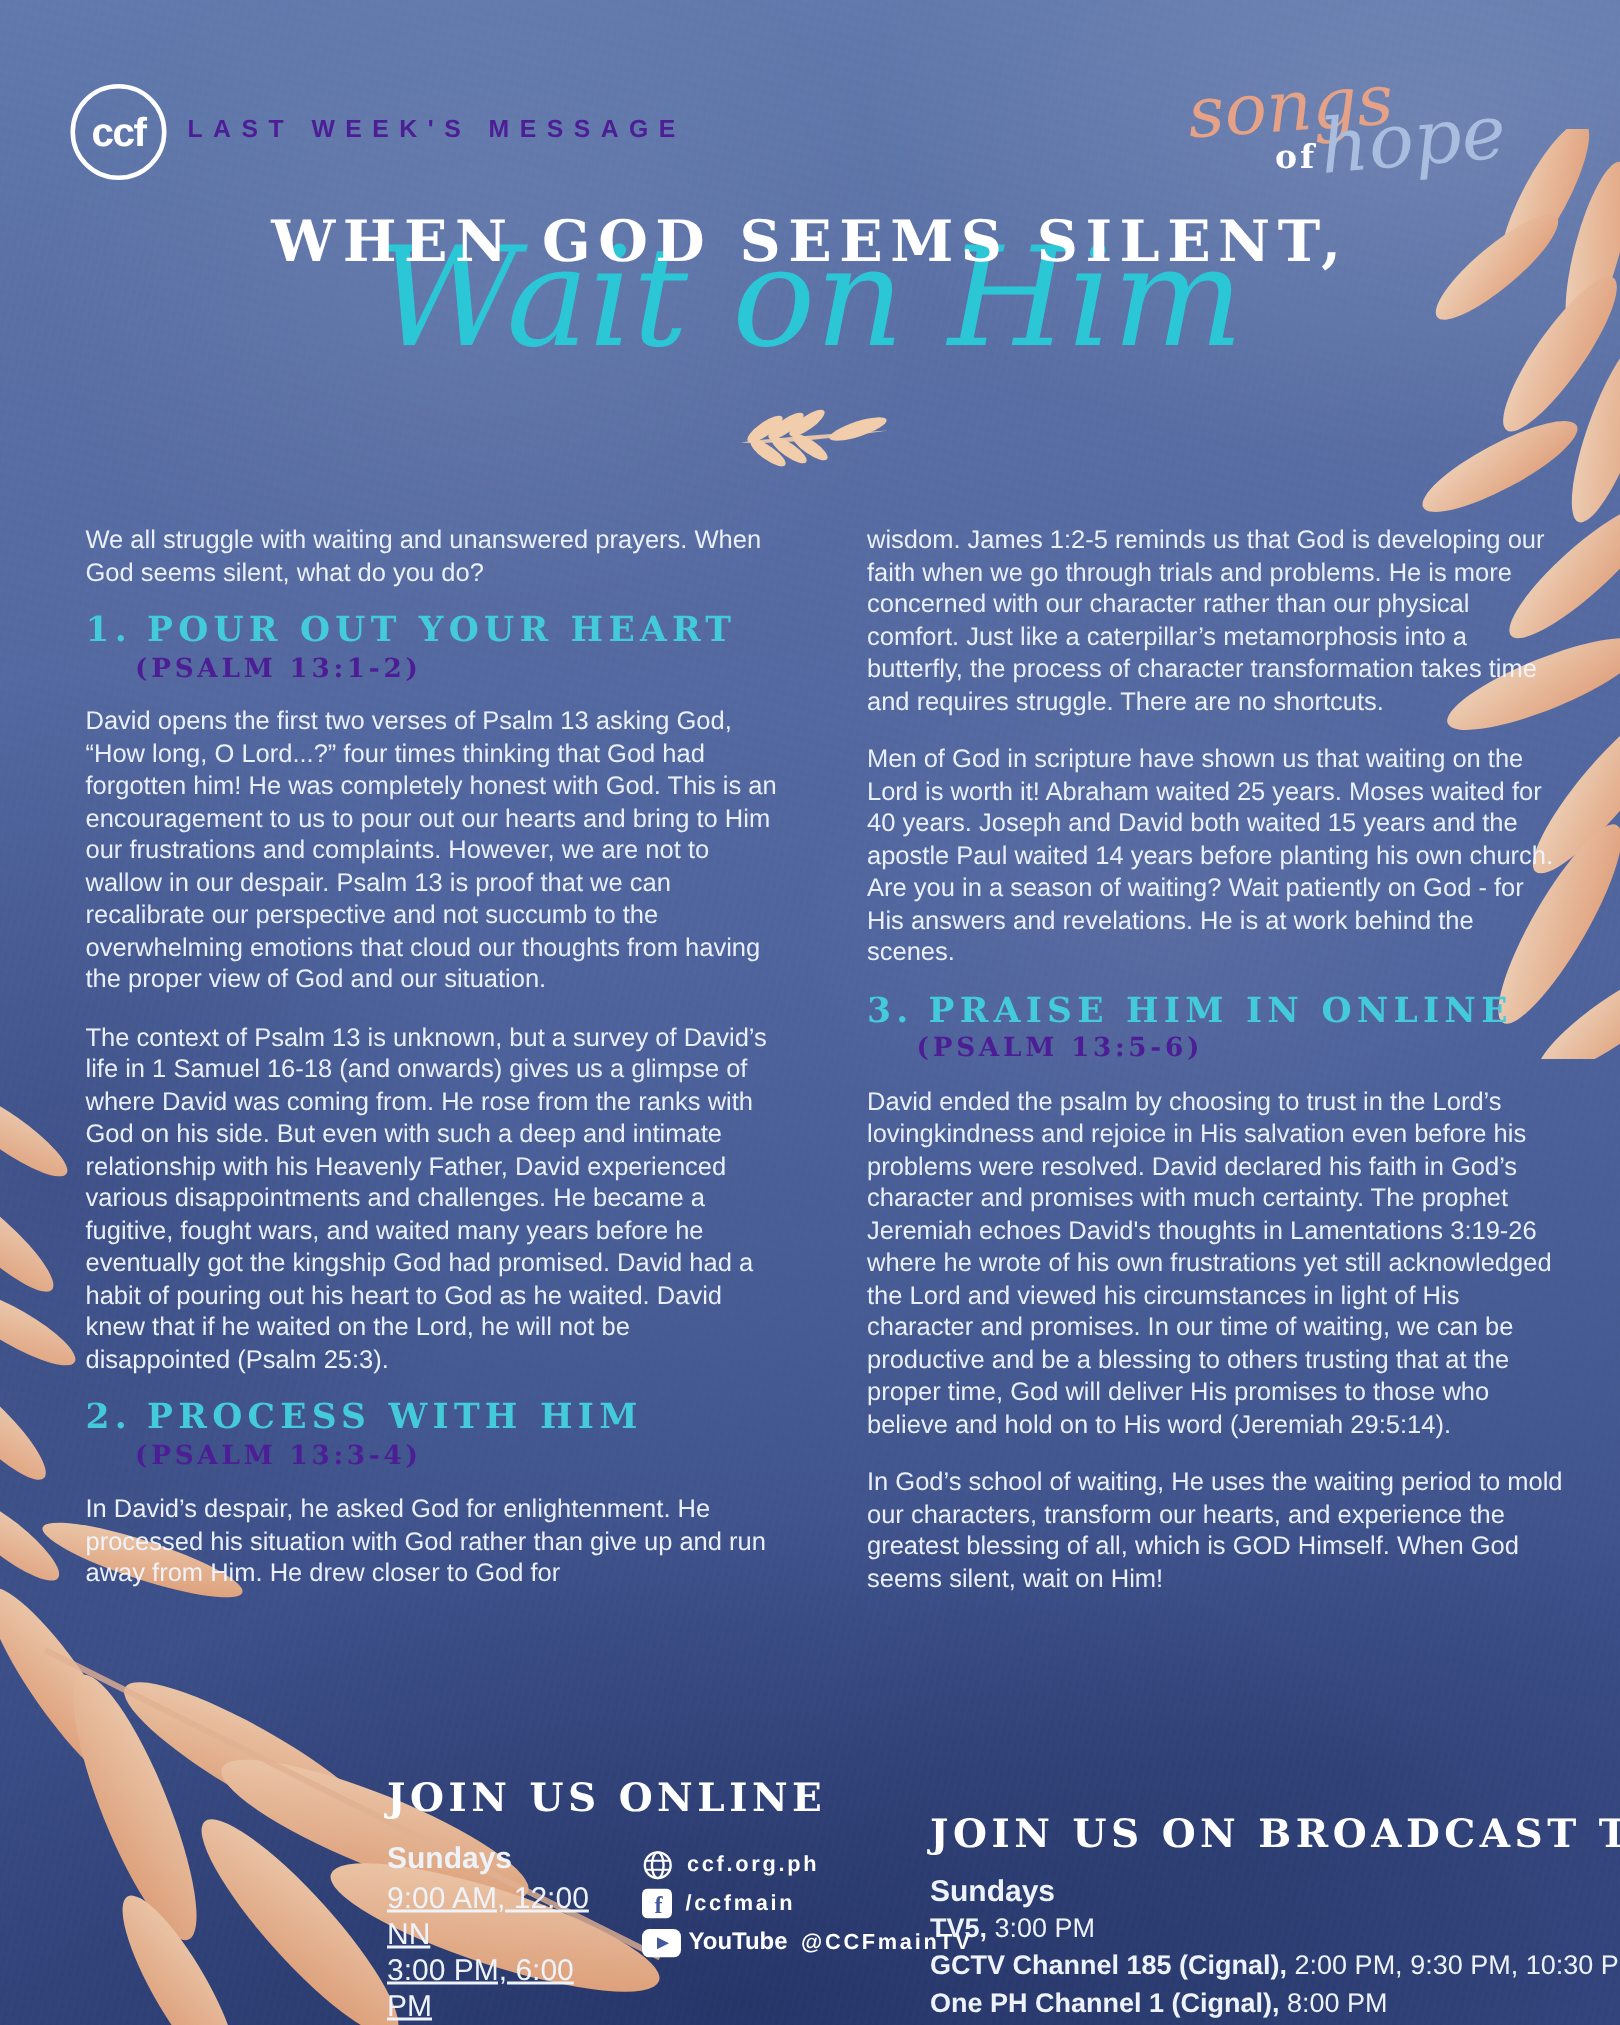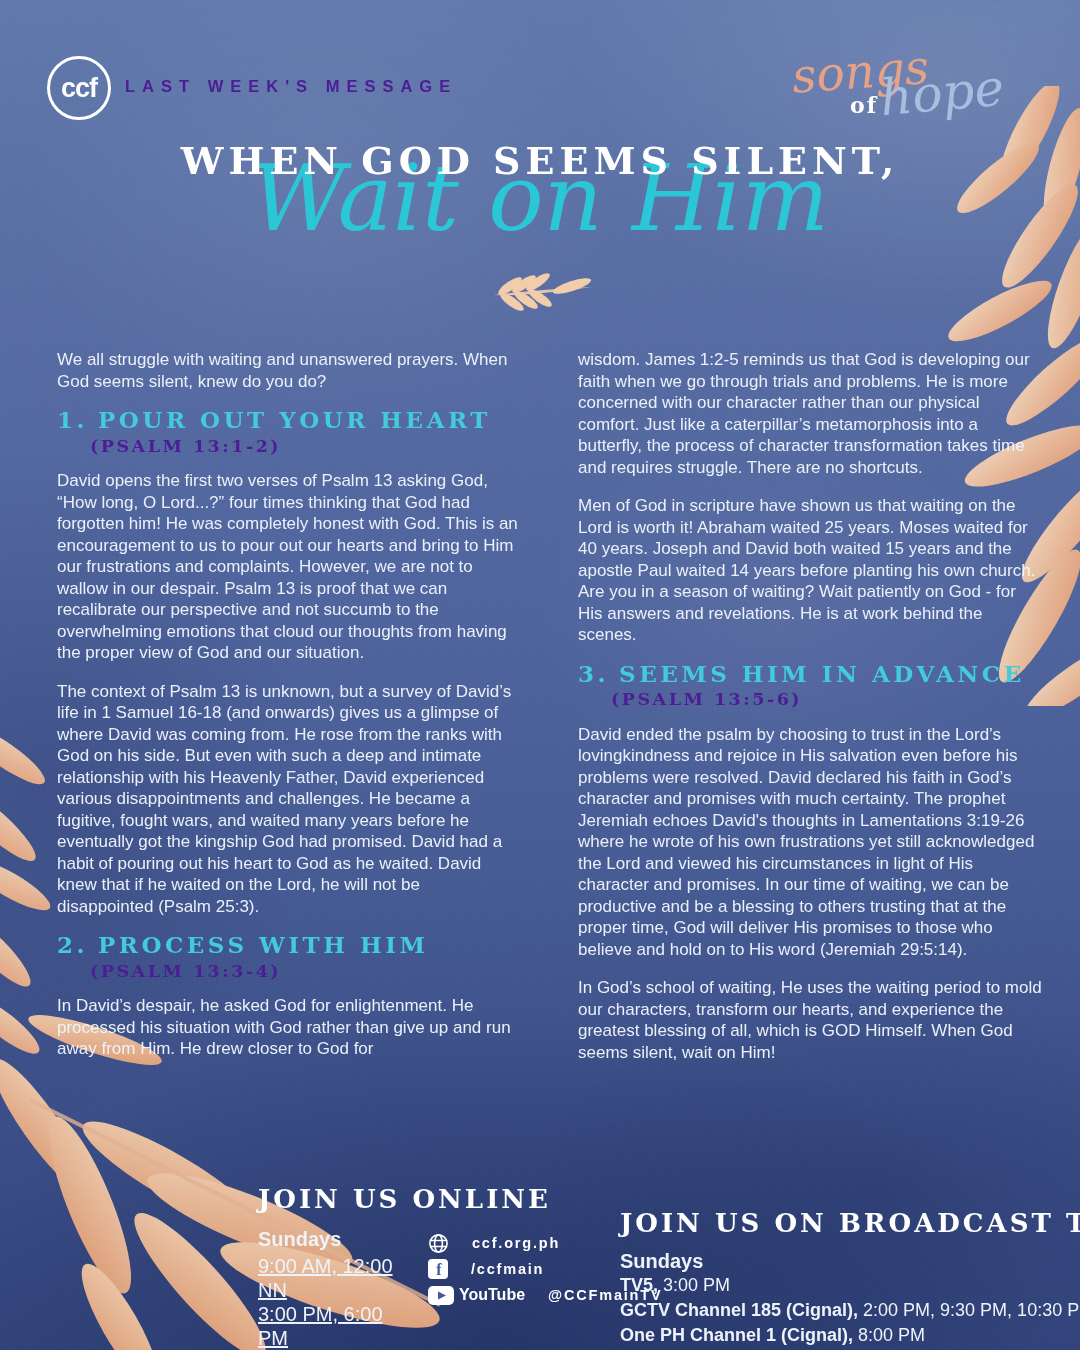--- a/index.html
+++ b/index.html
@@ -65,21 +65,21 @@
   
   .foot-title{font-family:"DejaVu Serif","Liberation Serif",serif;font-weight:bold;color:#fff;
     font-size:26px;letter-spacing:3px;white-space:nowrap;}
   .foot-online{position:absolute;left:258px;top:1184px;}
   .fo-cols{display:flex;margin-top:14px;}
   .fo-times{width:158px;color:#eef3fa;}
   .fo-day{font-weight:bold;font-size:20px;margin-bottom:3px;}
   .fo-time{font-size:20px;line-height:24px;text-decoration:underline;}
   .fo-links{margin-left:12px;padding-top:2px;}
   .link-row{display:flex;align-items:center;height:26px;color:#fff;}
-  .link-row .txt{font-weight:bold;font-size:14.5px;letter-spacing:1.8px;margin-left:23px;}
+  .link-row .txt{font-weight:bold;font-size:14.5px;letter-spacing:1.8px;margin-left:9px;}
   .yt-word{font-weight:bold;font-size:16px;letter-spacing:0;margin-left:5px;}
   .foot-tv{position:absolute;left:620px;top:1208px;color:#eef3fa;}
   .tv-day{font-weight:bold;font-size:20px;margin-top:12px;}
   .tv-line{font-size:18px;line-height:25px;}
   .tv-line .b{font-weight:bold;}
 </style>
 </head>
 <body>
 
 <div class="wash"></div>
@@ -169,21 +169,21 @@
         <ellipse cx="46" cy="29" rx="14" ry="4.5" transform="rotate(35 46 29)"></ellipse>
         <ellipse cx="60" cy="27" rx="14" ry="4.5" transform="rotate(35 60 27)"></ellipse>
         <ellipse cx="92" cy="15" rx="20" ry="5" transform="rotate(-18 92 15)"></ellipse>
       </g>
     </svg>
   </div>
 </div>
 
 <main>
   <section class="col col-left">
-    <p>We all struggle with waiting and unanswered prayers. When God seems silent, knew do you do?</p>
+    <p>We all struggle with waiting and unanswered prayers. When God seems silent, what do you do?</p>
     <div class="sec">
       <div class="sec-line">
         <span class="sec-num">1.</span><span>POUR OUT YOUR HEART</span>
       </div>
       <div class="sec-ref">(PSALM 13:1-2)</div>
     </div>
     <p>David opens the first two verses of Psalm 13 asking God, “How long, O Lord...?” four times thinking that God had forgotten him! He was completely honest with God. This is an encouragement to us to pour out our hearts and bring to Him our frustrations and complaints. However, we are not to wallow in our despair. Psalm 13 is proof that we can recalibrate our perspective and not succumb to the overwhelming emotions that cloud our thoughts from having the proper view of God and our situation.</p>
     <p>The context of Psalm 13 is unknown, but a survey of David’s life in 1 Samuel 16-18 (and onwards) gives us a glimpse of where David was coming from. He rose from the ranks with God on his side. But even with such a deep and intimate relationship with his Heavenly Father, David experienced various disappointments and challenges. He became a fugitive, fought wars, and waited many years before he eventually got the kingship God had promised. David had a habit of pouring out his heart to God as he waited. David knew that if he waited on the Lord, he will not be disappointed (Psalm 25:3).</p>
     <div class="sec">
       <div class="sec-line">
@@ -192,21 +192,21 @@
       <div class="sec-ref">(PSALM 13:3-4)</div>
     </div>
     <p>In David’s despair, he asked God for enlightenment. He processed his situation with God rather than give up and run away from Him. He drew closer to God for</p>
   </section>
 
   <section class="col col-right">
     <p>wisdom. James 1:2-5 reminds us that God is developing our faith when we go through trials and problems. He is more concerned with our character rather than our physical comfort. Just like a caterpillar’s metamorphosis into a butterfly, the process of character transformation takes time and requires struggle. There are no shortcuts.</p>
     <p>Men of God in scripture have shown us that waiting on the Lord is worth it! Abraham waited 25 years. Moses waited for 40 years. Joseph and David both waited 15 years and the apostle Paul waited 14 years before planting his own church. Are you in a season of waiting? Wait patiently on God - for His answers and revelations. He is at work behind the scenes.</p>
     <div class="sec">
       <div class="sec-line">
-        <span class="sec-num">3.</span><span>SEEMS HIM IN ADVANCE</span>
+        <span class="sec-num">3.</span><span>PRAISE HIM IN ONLINE</span>
       </div>
       <div class="sec-ref">(PSALM 13:5-6)</div>
     </div>
     <p>David ended the psalm by choosing to trust in the Lord’s lovingkindness and rejoice in His salvation even before his problems were resolved. David declared his faith in God’s character and promises with much certainty. The prophet Jeremiah echoes David's thoughts in Lamentations 3:19-26 where he wrote of his own frustrations yet still acknowledged the Lord and viewed his circumstances in light of His character and promises. In our time of waiting, we can be productive and be a blessing to others trusting that at the proper time, God will deliver His promises to those who believe and hold on to His word (Jeremiah 29:5:14).</p>
     <p>In God’s school of waiting, He uses the waiting period to mold our characters, transform our hearts, and experience the greatest blessing of all, which is GOD Himself. When God seems silent, wait on Him!</p>
   </section>
 </main>
 
 <footer>
   <div class="foot-online">

